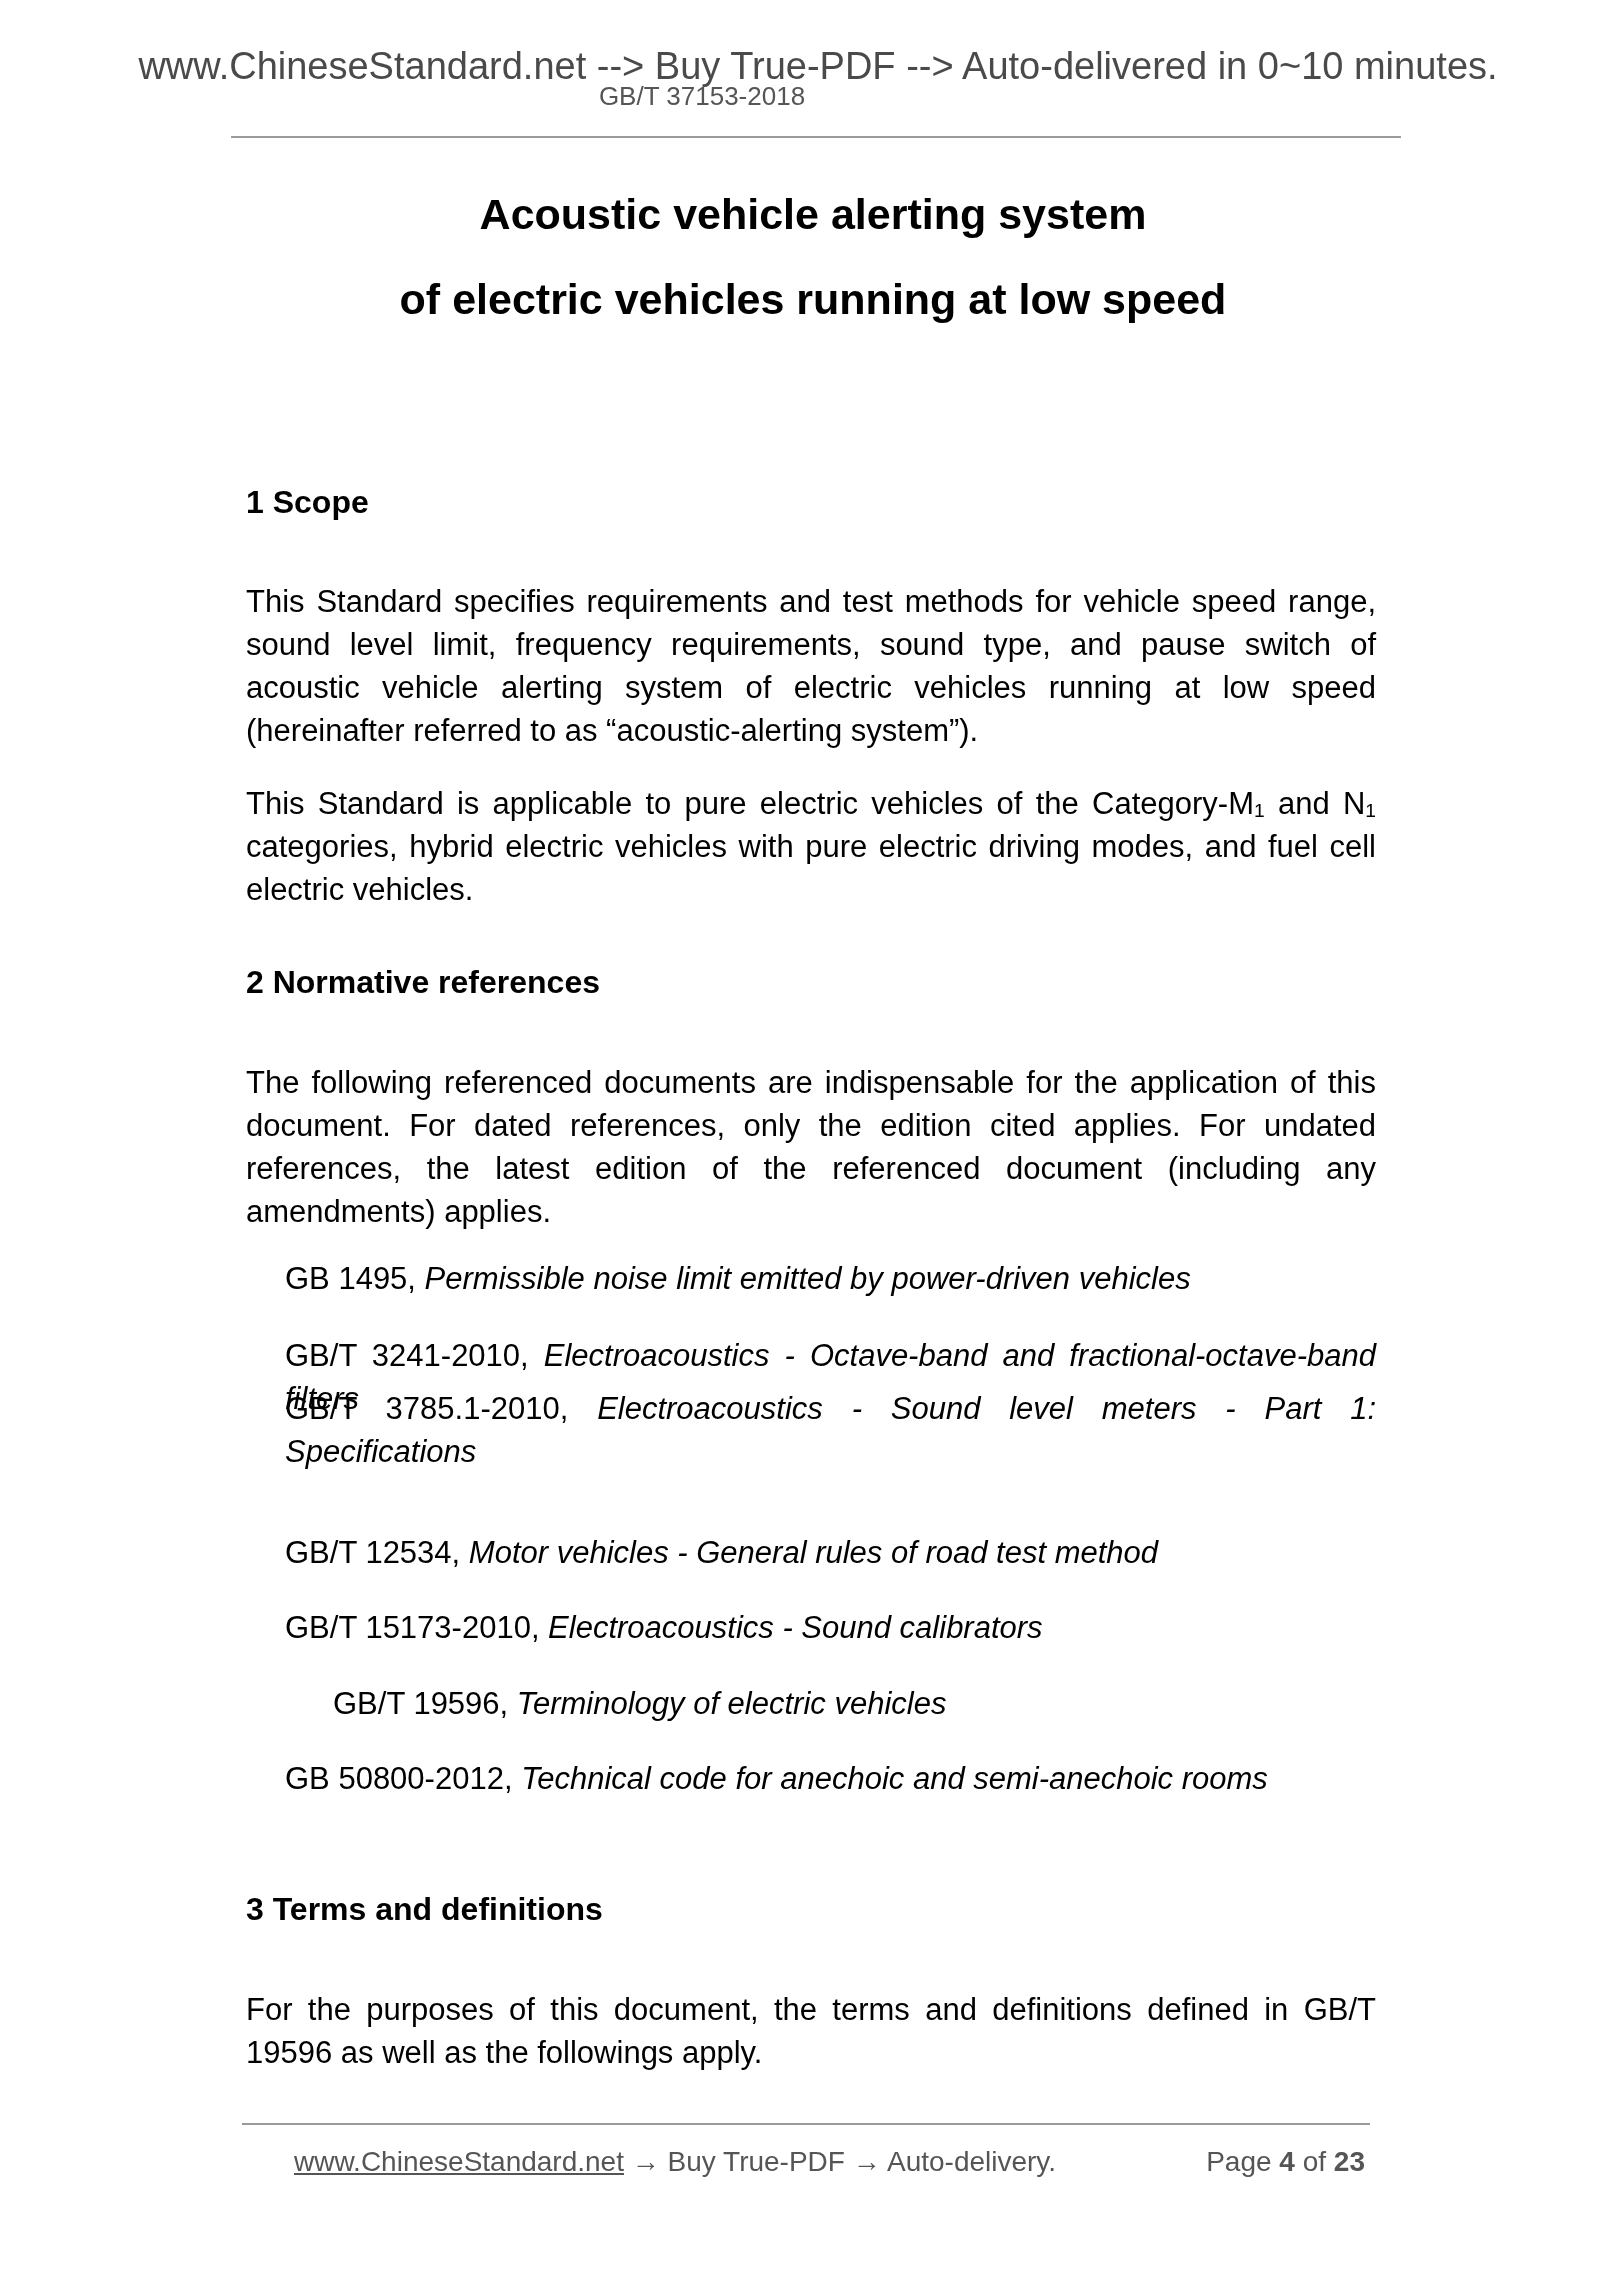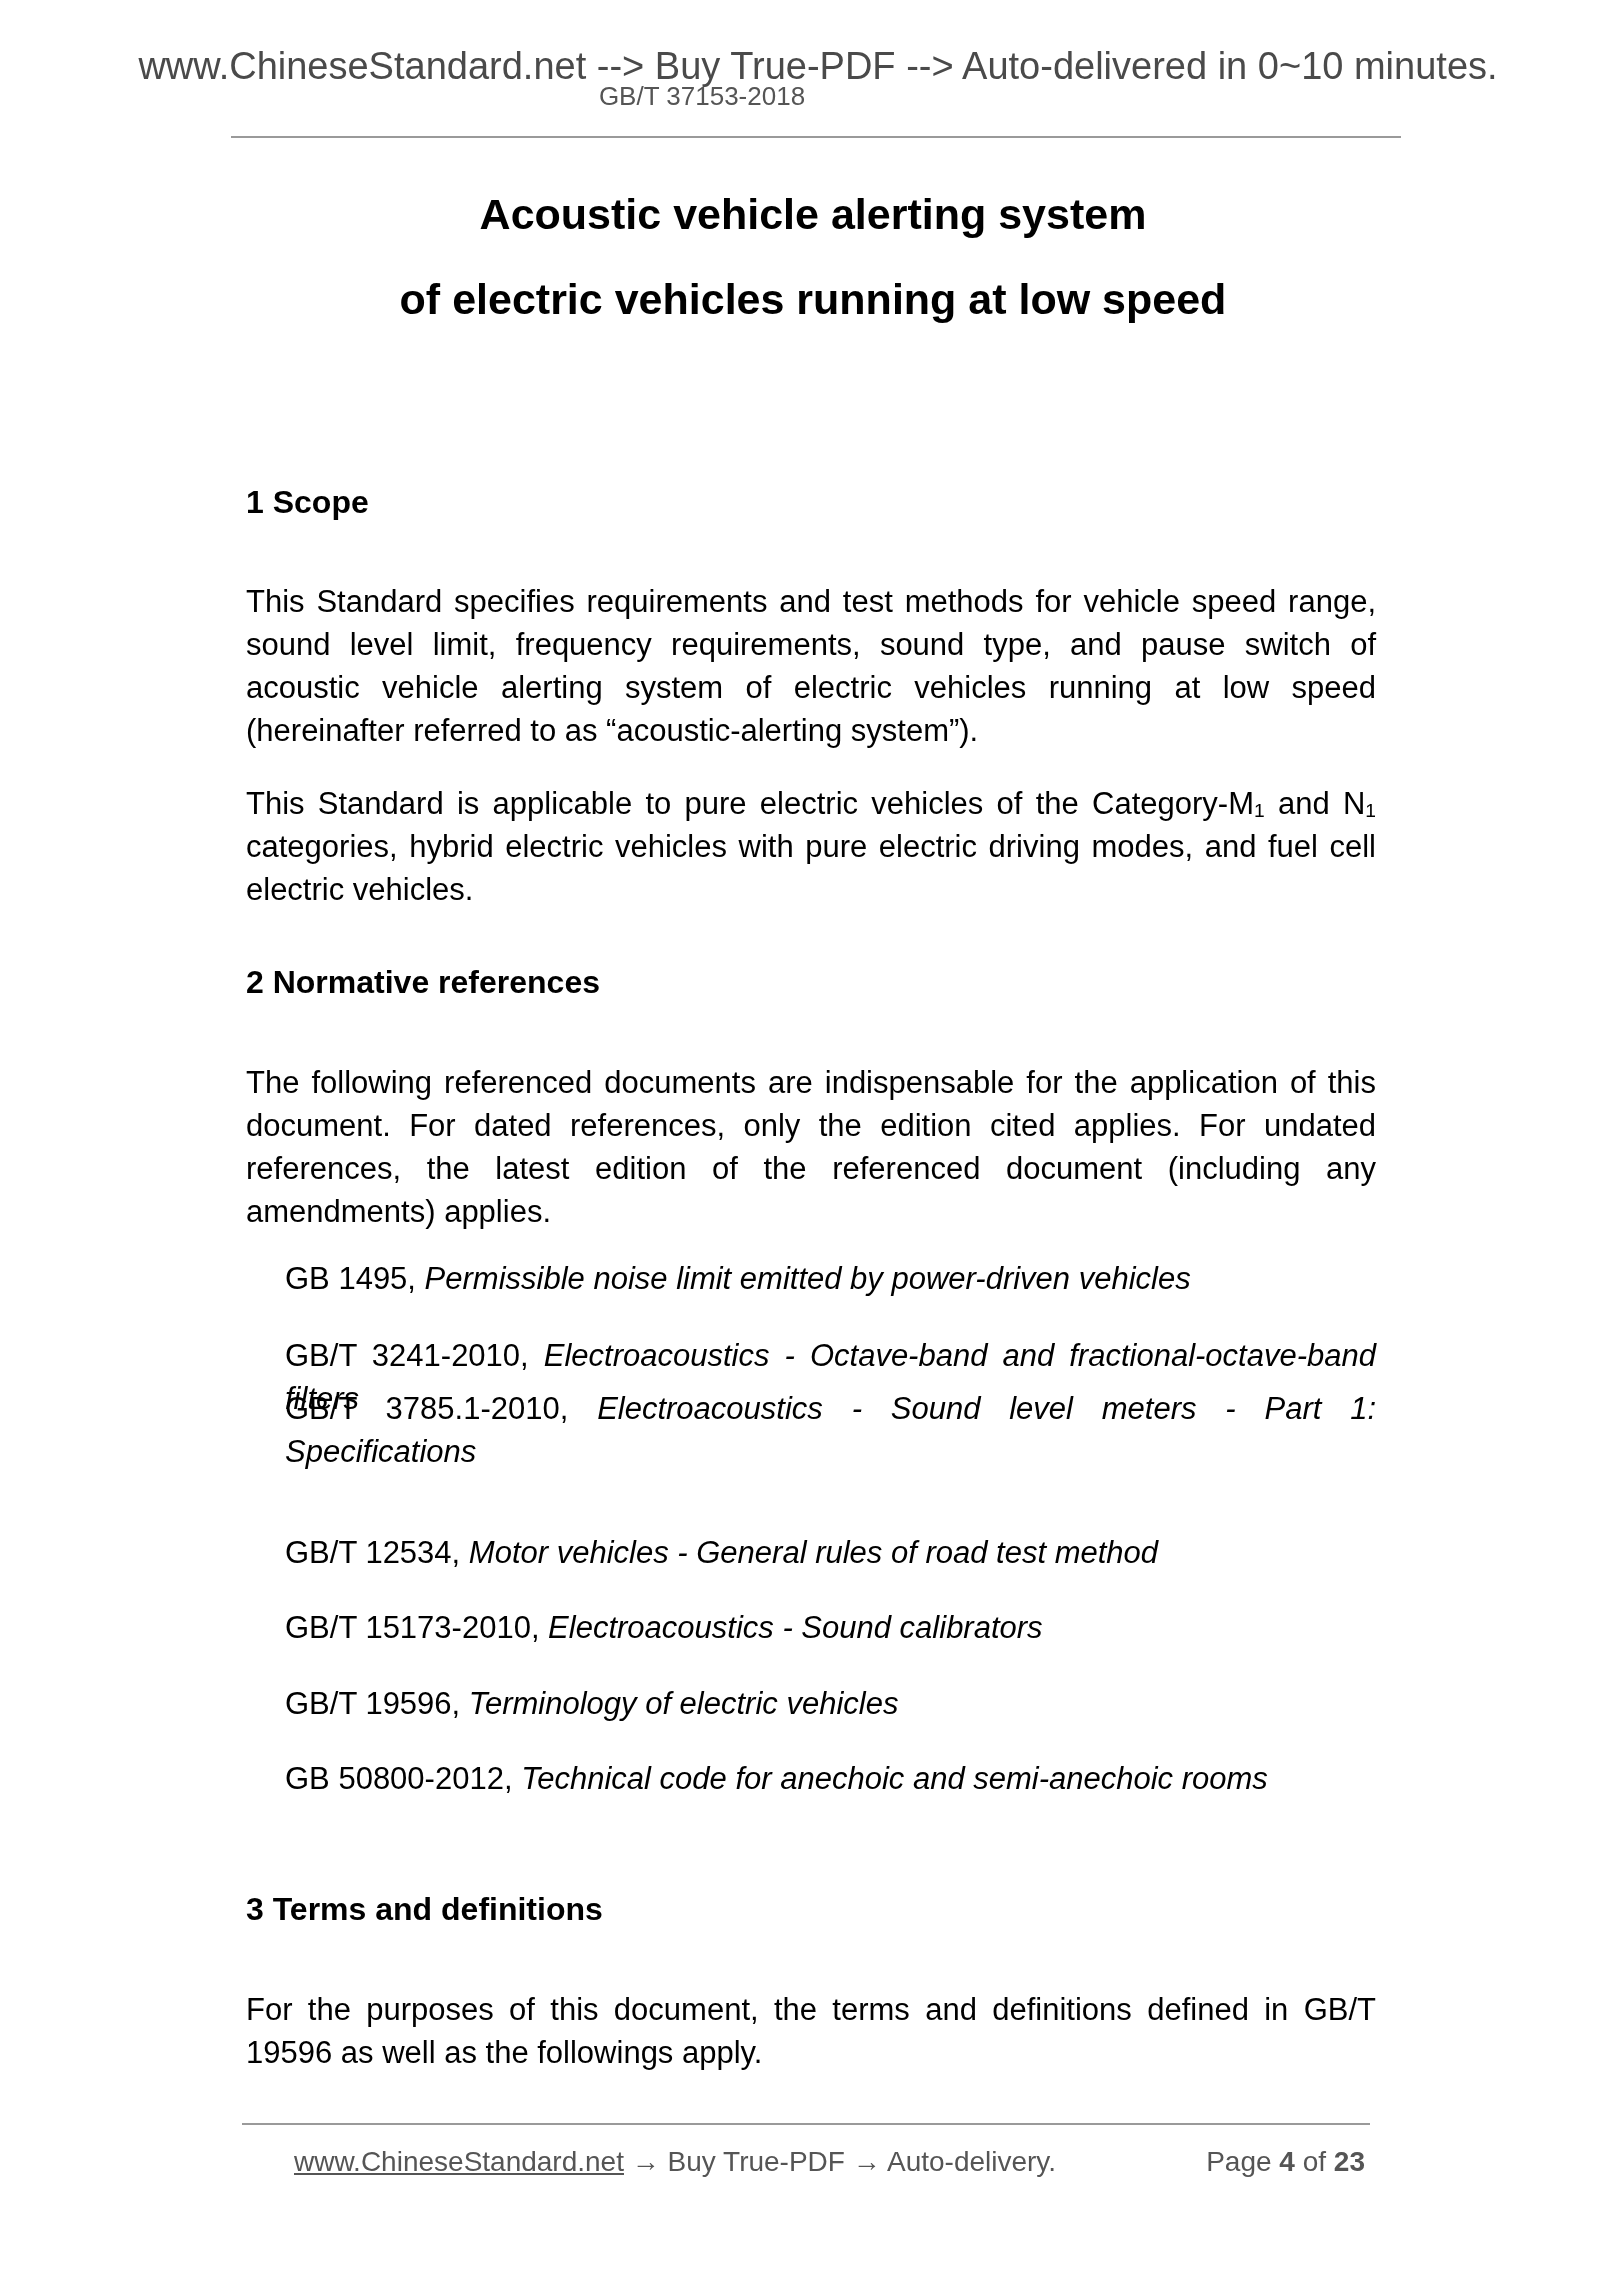--- a/index.html
+++ b/index.html
@@ -34,21 +34,21 @@
 <div class="abs p" style="top:782px;"><span>This Standard is applicable to pure electric vehicles of the Category-M</span><sub>1</sub><span> and N</span><sub>1</sub><span> categories, hybrid electric vehicles with pure electric driving modes, and fuel cell electric vehicles.</span></div>
 
 <div class="abs h" style="top:957px;">2 Normative references</div>
 <div class="abs p" style="top:1061px;">The following referenced documents are indispensable for the application of this document. For dated references, only the edition cited applies. For undated references, the latest edition of the referenced document (including any amendments) applies.</div>
 
 <div class="abs ref" style="top:1257px;"><span>GB 1495, </span><i>Permissible noise limit emitted by power-driven vehicles</i></div>
 <div class="abs ref" style="top:1334px;"><span>GB/T 3241-2010, </span><i>Electroacoustics - Octave-band and fractional-octave-band filters</i></div>
 <div class="abs ref" style="top:1387px;"><span>GB/T 3785.1-2010, </span><i>Electroacoustics - Sound level meters - Part 1: Specifications</i></div>
 <div class="abs ref" style="top:1531px;"><span>GB/T 12534, </span><i>Motor vehicles - General rules of road test method</i></div>
 <div class="abs ref" style="top:1606px;"><span>GB/T 15173-2010, </span><i>Electroacoustics - Sound calibrators</i></div>
-<div class="abs ref" style="top:1682px;"><span>GB/T 19596, </span><i>Terminology of electric vehicles</i></div>
+<div class="abs ref" style="top:1682px;margin-left:48px;"><span>GB/T 19596, </span><i>Terminology of electric vehicles</i></div>
 <div class="abs ref" style="top:1757px;"><span>GB 50800-2012, </span><i>Technical code for anechoic and semi-anechoic rooms</i></div>
 
 <div class="abs h" style="top:1884px;">3 Terms and definitions</div>
 <div class="abs p" style="top:1988px;">For the purposes of this document, the terms and definitions defined in GB/T 19596 as well as the followings apply.</div>
 
 <div class="abs rule" style="left:242px; top:2123px; width:1128px;"></div>
 <div class="abs footer" style="left:246px;margin-left:48px;"><a>www.ChineseStandard.net</a><span> → </span><span>Buy True-PDF</span><span> → </span><span>Auto-delivery.</span></div>
 <div class="abs footer" style="right:258px; text-align:left;"><span>Page </span><b>4</b><span> of </span><b>23</b></div>
 
 

